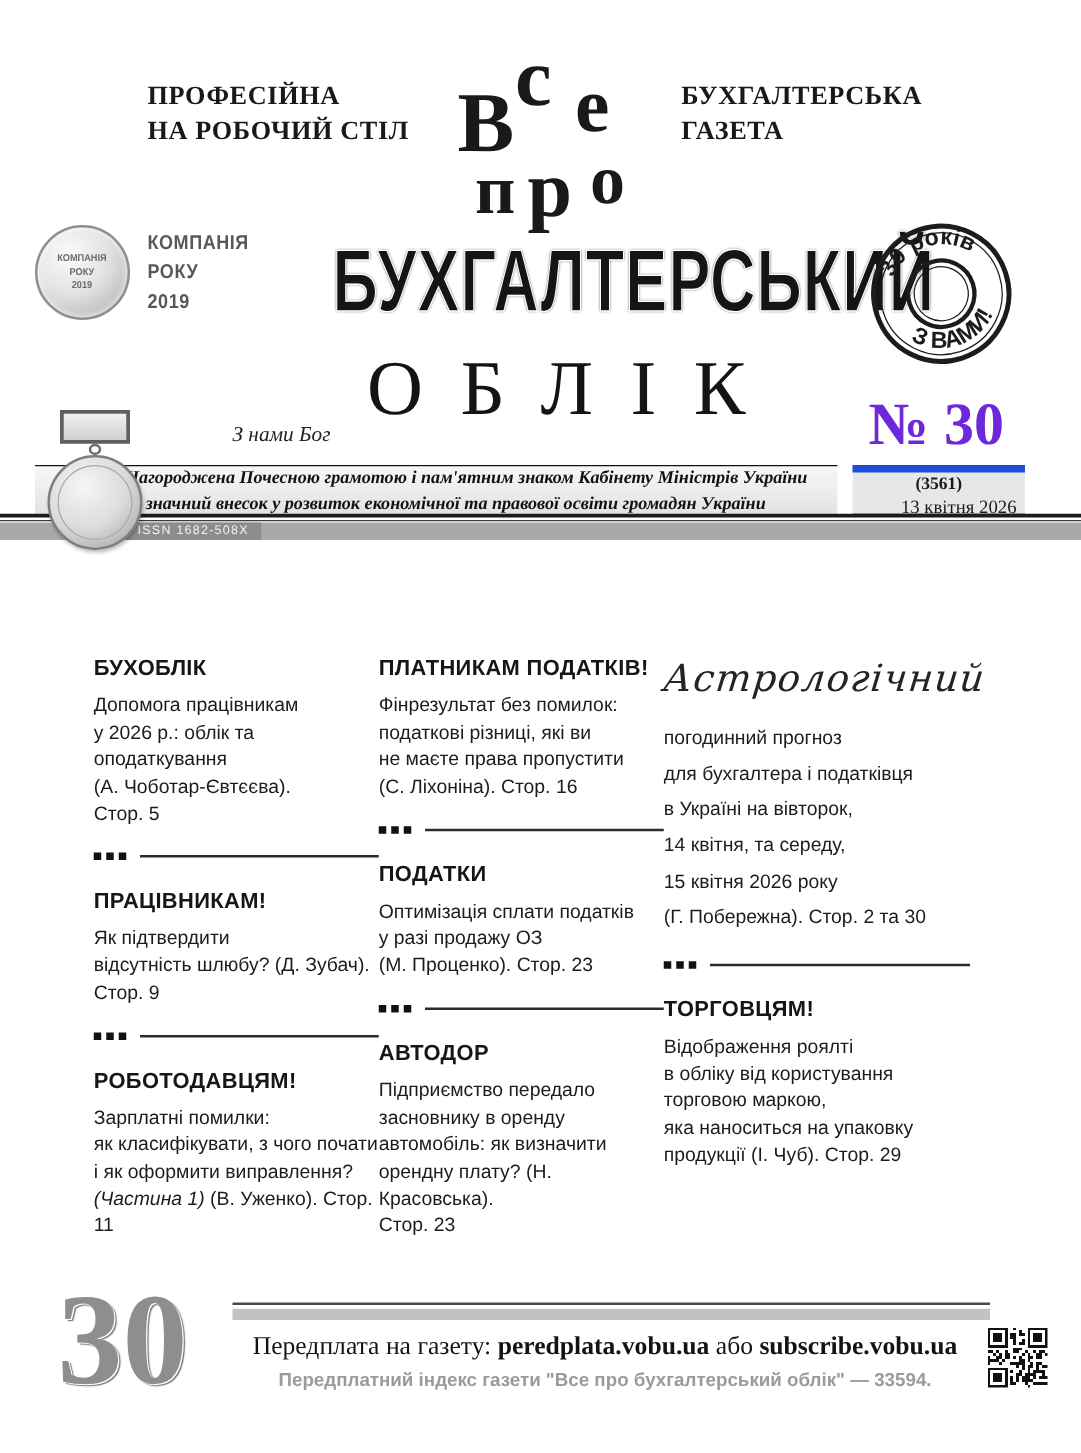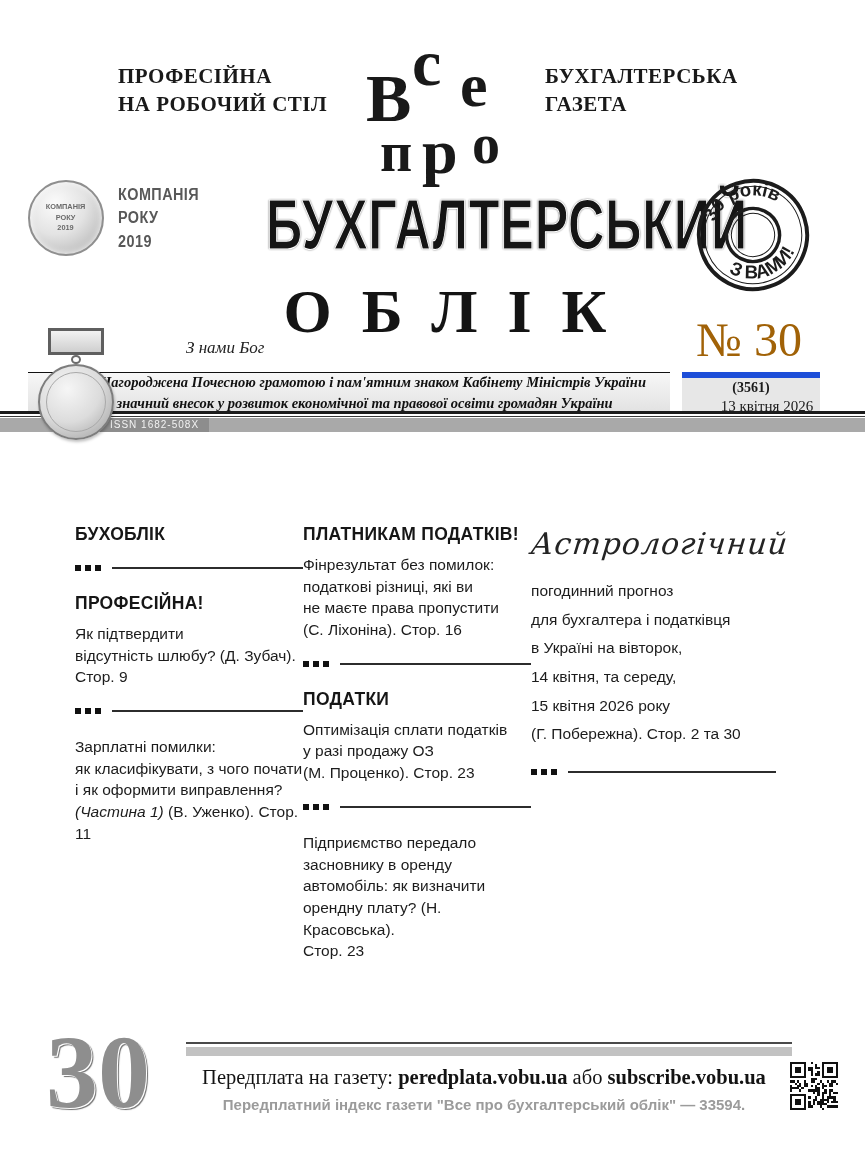--- a/index.html
+++ b/index.html
@@ -37,29 +37,29 @@
 
   .title-top { position:absolute; left:220px; top:184px; width:450px; text-align:center; }
   .title-top .inner {
     display:inline-block; font-weight:bold; font-size:60px; letter-spacing:1px;
     transform:scale(0.84, 1.18); transform-origin:center top;
     color:#151515; -webkit-text-stroke:1px #fff; text-shadow:0 0 2px #000;
     font-family:"Liberation Sans", sans-serif;
   }
   .title-bottom {
     position:absolute; left:230px; top:276px; width:430px; text-align:center;
-    font-family:"Liberation Serif", serif; font-weight:bold; font-size:62px;
+    font-family:"Liberation Serif", serif; font-weight:normal; font-size:62px;
     letter-spacing:30px; padding-left:30px; color:#141414;
   }
   .motto { position:absolute; left:186px; top:338px; font-family:"Liberation Serif", serif; font-style:italic; font-size:17px; color:#222; }
 
   .stamp { position:absolute; left:694px; top:176px; width:118px; height:118px; transform:rotate(-18deg); }
 
   .issue-number { position:absolute; left:678px; top:312px; width:142px; text-align:center;
-    font-family:"Liberation Serif", serif; font-weight:normal; font-size:48px; color:#a16207; }
+    font-family:"Liberation Serif", serif; font-weight:bold; font-size:48px; color:#6d28d9; }
   .issue-box {
     position:absolute; left:682px; top:372px; width:138px; height:41px;
     background:#e7e7e7; border-top:6px solid #1d4ed8; border-bottom:2px solid #111;
     text-align:center; font-family:"Liberation Serif", serif; padding-top:2px;
   }
   .issue-box .code { font-weight:bold; font-size:14px; line-height:1.2; }
   .issue-box .date { font-size:15px; line-height:1.2;margin-left:32px; }
 
   
   .gov-medal { position:absolute; left:36px; top:328px; width:82px; z-index:5; }
@@ -195,40 +195,45 @@
   <div class="double-rule"></div>
   <div class="issn-band">
     <div class="issn">ISSN 1682-508X</div>
   </div>
 
   <div class="columns">
 
     <div class="col">
       <div class="toc-item">
         <div class="toc-heading">БУХОБЛІК</div>
+        <div class="toc-body pre">Допомога працівникам
+у 2026 р.: облік та оподаткування
+(А. Чоботар-Євтєєва).
+Стор. 5</div>
       </div>
       <div class="divider">
           <i></i>
           <i></i>
           <i></i>
           <span class="ln"></span>
         </div>
       <div class="toc-item">
-        <div class="toc-heading">ПРОФЕСІЙНА!</div>
+        <div class="toc-heading">ПРАЦІВНИКАМ!</div>
         <div class="toc-body pre">Як підтвердити
 відсутність шлюбу? (Д. Зубач).
 Стор. 9</div>
       </div>
       <div class="divider">
           <i></i>
           <i></i>
           <i></i>
           <span class="ln"></span>
         </div>
       <div class="toc-item">
+        <div class="toc-heading">РОБОТОДАВЦЯМ!</div>
         <div class="toc-body pre">Зарплатні помилки:
 як класифікувати, з чого почати
 і як оформити виправлення?</div>
         <div class="toc-body"><i>(Частина 1)</i><span> (В. Уженко). Стор. 11</span></div>
       </div>
     </div>
 
     <div class="col">
       <div class="toc-item">
         <div class="toc-heading">ПЛАТНИКАМ ПОДАТКІВ!</div>
@@ -249,20 +254,21 @@
 у разі продажу ОЗ
 (М. Проценко). Стор. 23</div>
       </div>
       <div class="divider">
           <i></i>
           <i></i>
           <i></i>
           <span class="ln"></span>
         </div>
       <div class="toc-item">
+        <div class="toc-heading">АВТОДОР</div>
         <div class="toc-body pre">Підприємство передало
 засновнику в оренду
 автомобіль: як визначити
 орендну плату? (Н. Красовська).
 Стор. 23</div>
       </div>
     </div>
 
     <div class="col">
       <div class="toc-item">
@@ -273,20 +279,28 @@
 14 квітня, та середу,
 15 квітня 2026 року
 (Г. Побережна). Стор. 2 та 30</div>
       </div>
       <div class="divider">
           <i></i>
           <i></i>
           <i></i>
           <span class="ln"></span>
         </div>
+      <div class="toc-item">
+        <div class="toc-heading">ТОРГОВЦЯМ!</div>
+        <div class="toc-body pre">Відображення роялті
+в обліку від користування
+торговою маркою,
+яка наноситься на упаковку
+продукції (І. Чуб). Стор. 29</div>
+      </div>
     </div>
   </div>
 
   <div class="anniv-30">30</div>
   <div class="footer-rule">
     <div class="r1"></div>
       <div class="r2"></div>
   </div>
   <div class="footer-text">
     <div class="subscribe-line">

